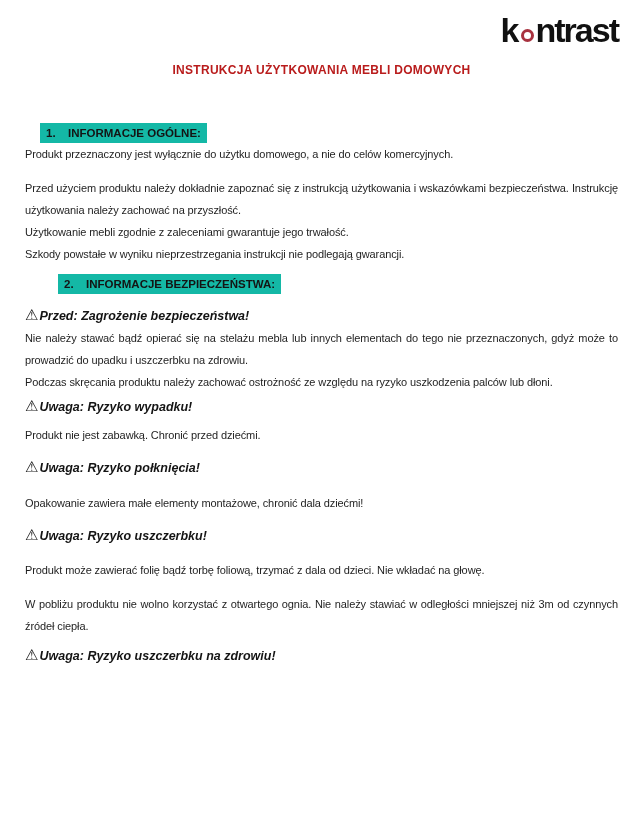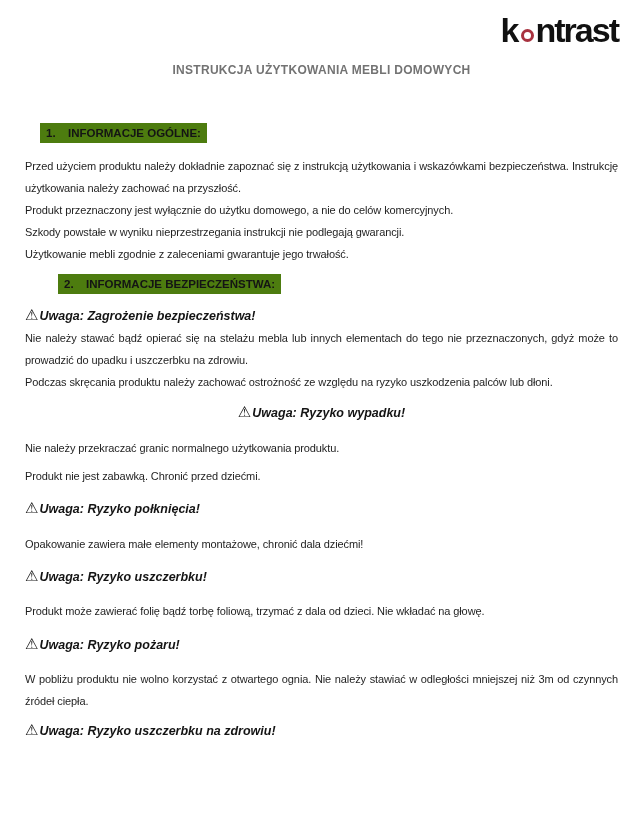--- a/index.html
+++ b/index.html
@@ -47,28 +47,28 @@
   }
 
   
   .doc-title {
     margin-top: 9px;
     text-align: center;
     font-size: 12px;
     font-weight: bold;
     letter-spacing: 0.3px;
     line-height: 22px;
-    color: #737373;
+    color: #b91c1c;
   }
 
   
   .sec-heading { margin-left: 15px; line-height: 20px; }
   .hl {
     display: inline-block;
-    background: #4d7c0f;
+    background: #14b8a6;
     font-size: 11.5px;
     font-weight: bold;
     color: #141414;
     padding: 3px 6px 3px 6px;
     line-height: 14px;
   }
   .sec-num { display: inline-block; min-width: 22px; }
 
   
   .para {
@@ -92,21 +92,21 @@
     font-style: normal;
     font-weight: normal;
     font-family: "DejaVu Sans", sans-serif;
     font-size: 15px;
     color: #141414;
     margin-right: 1px;
   }
 
   
   .mt1  { margin-top: 10px; }
-  .mt2  { margin-top: 8px; text-align: center; }
+  .mt2  { margin-top: 2px; }
   .mt6  { margin-top: 6px; }
   .mt7  { margin-top: 7px; }
   .mt8  { margin-top: 8px; padding-left: 18px; }
   .mt10 { margin-top: 10px; }
   .mt11 { margin-top: 11px; }
   .mt12 { margin-top: 12px; }
   .mt13 { margin-top: 13px; }
   .mt41 { margin-top: 41px; }
 </style>
 </head>
@@ -117,41 +117,39 @@
   <div class="logo-row">
     <span class="logo-text"><span>k</span><span class="logo-ring"></span><span>ntrast</span></span>
   </div>
 
   <p class="doc-title">INSTRUKCJA UŻYTKOWANIA MEBLI DOMOWYCH</p>
 
   <div class="sec-heading mt41">
     <span class="hl"><span class="sec-num">1.</span><span>INFORMACJE OGÓLNE:</span></span>
   </div>
 
+  <p class="para">Produkt przeznaczony jest wyłącznie do użytku domowego, a nie do celów komercyjnych.</p>
   <p class="para justify mt12">Przed użyciem produktu należy dokładnie zapoznać się z instrukcją użytkowania i wskazówkami bezpieczeństwa. Instrukcję użytkowania należy zachować na przyszłość.</p>
-  <p class="para">Produkt przeznaczony jest wyłącznie do użytku domowego, a nie do celów komercyjnych.</p>
+  <p class="para">Użytkowanie mebli zgodnie z zaleceniami gwarantuje jego trwałość.</p>
   <p class="para">Szkody powstałe w wyniku nieprzestrzegania instrukcji  nie podlegają gwarancji.</p>
-  <p class="para">Użytkowanie mebli zgodnie z zaleceniami gwarantuje jego trwałość.</p>
 
   <div class="sec-heading mt8">
     <span class="hl"><span class="sec-num">2.</span><span>INFORMACJE BEZPIECZEŃSTWA:</span></span>
   </div>
 
-  <p class="warn mt10"><span class="warn-icon">⚠</span><span>Uwaga: Zagrożenie bezpieczeństwa!</span></p>
+  <p class="warn mt10"><span class="warn-icon">⚠</span><span>Przed: Zagrożenie bezpieczeństwa!</span></p>
   <p class="para justify">Nie należy stawać bądź opierać się na stelażu mebla lub innych elementach do tego nie przeznaczonych, gdyż może to prowadzić do upadku i uszczerbku na zdrowiu.</p>
   <p class="para">Podczas skręcania produktu należy zachować ostrożność ze względu na ryzyko uszkodzenia palców lub dłoni.</p>
 
   <p class="warn mt2"><span class="warn-icon">⚠</span><span>Uwaga: Ryzyko wypadku!</span></p>
-  <p class="para mt13">Nie należy przekraczać granic normalnego użytkowania produktu.</p>
   <p class="para mt6">Produkt nie jest zabawką. Chronić przed dziećmi.</p>
 
   <p class="warn mt1"><span class="warn-icon">⚠</span><span>Uwaga: Ryzyko połknięcia!</span></p>
   <p class="para mt13">Opakowanie zawiera małe elementy montażowe, chronić dala dziećmi!</p>
 
   <p class="warn mt1"><span class="warn-icon">⚠</span><span>Uwaga: Ryzyko uszczerbku!</span></p>
   <p class="para mt12">Produkt może zawierać folię bądź torbę foliową, trzymać z dala od dzieci. Nie wkładać na głowę.</p>
 
-  <p class="warn mt11"><span class="warn-icon">⚠</span><span>Uwaga: Ryzyko pożaru!</span></p>
   <p class="para justify mt12">W pobliżu produktu  nie wolno korzystać z otwartego ognia. Nie należy stawiać w odległości mniejszej niż 3m od czynnych źródeł ciepła.</p>
 
   <p class="warn mt7"><span class="warn-icon">⚠</span><span>Uwaga: Ryzyko uszczerbku na zdrowiu!</span></p>
 
 </div>
 
 </body></html>

